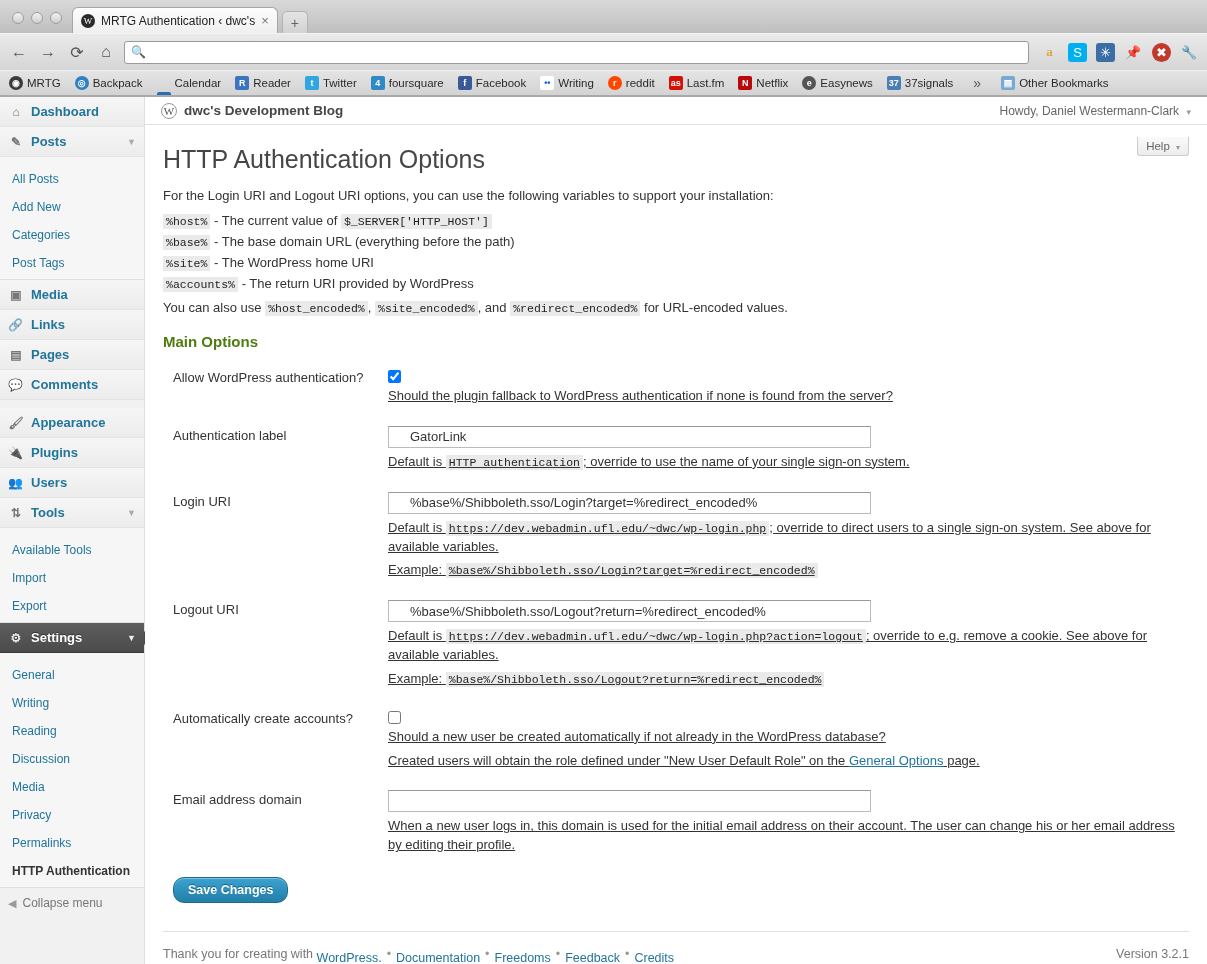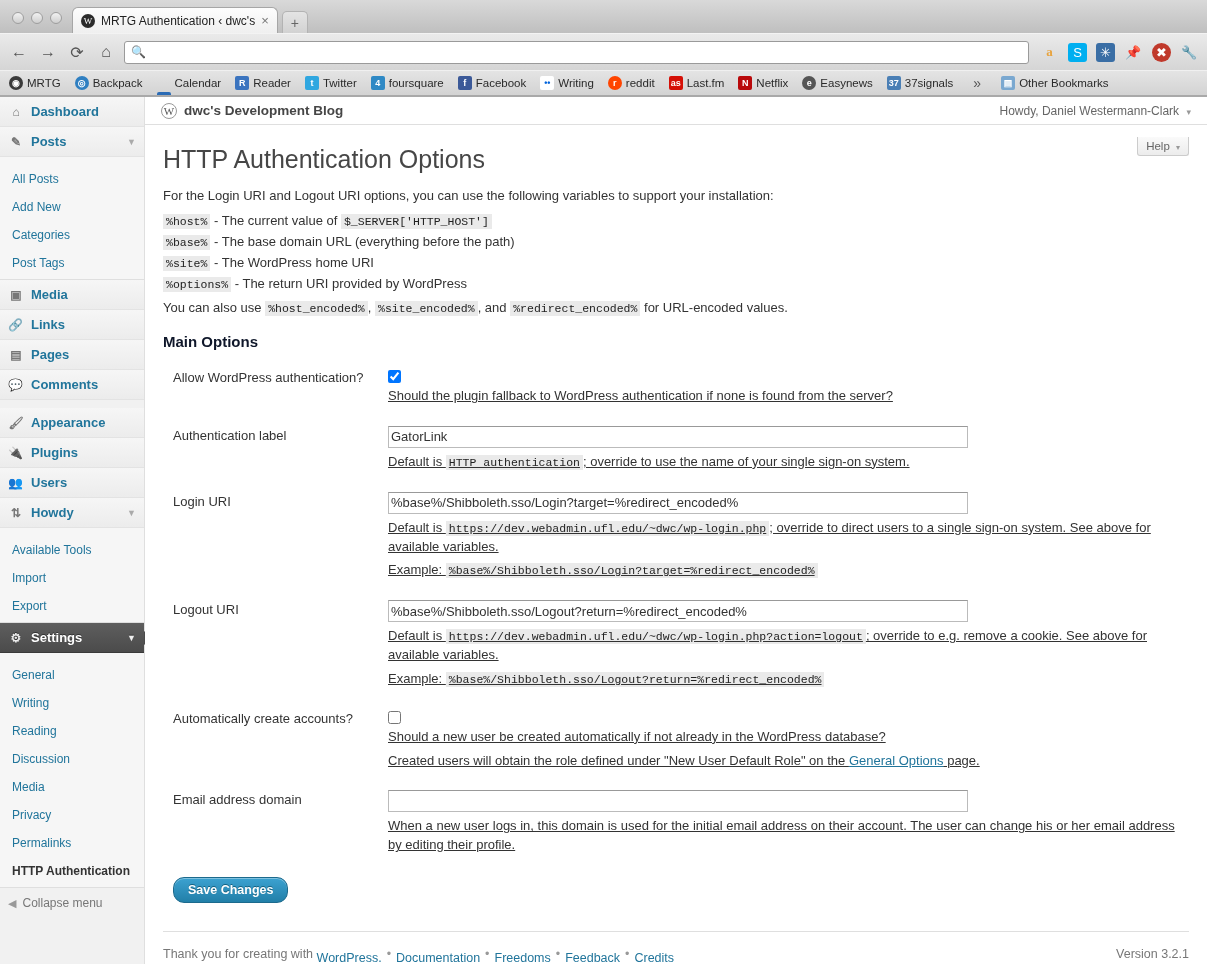--- a/index.html
+++ b/index.html
@@ -202,21 +202,21 @@
   h1.pagetitle {
     font-size: 25px;
     font-weight: normal;
     color: #464646;
     margin: 10px 0 14px 0;
     padding: 0;
     font-family: "Liberation Sans", sans-serif;
   }
   h3.section {
     font-size: 15px;
-    color: #0f172a;
+    color: #4d7c0f;
     margin: 18px 0 8px 0;
   }
   p.intro { margin: 0 0 10px 0; color: #333; font-size: 13px; }
 
   code, .code {
     font-family: "Liberation Mono", monospace;
     font-size: 11.5px;
     background: #eaeaea;
     padding: 1px 3px;
     color: #222;
@@ -237,23 +237,23 @@
   table.form-table td {
     vertical-align: top;
     padding: 10px 10px 10px 0;
     font-size: 13px;
     color: #333;
     text-decoration: underline;
   }
   td .desc { margin: 5px 0 0 0; line-height: 1.45; }
   td .desc.first { margin-top: 4px; }
   input[type=text] {
-    width: 580px;
+    width: 483px;
     height: 22px;
-    padding: 2px 2px;
+    padding: 2px 21px;
     border: 1px solid #bbb;
     border-top-color: #999;
     font-size: 13px;
     font-family: "Liberation Sans", sans-serif;
     color: #333;
     background: #fff;
   }
   input[type=checkbox] {
     width: 13px; height: 13px; margin: 2px 0 0 0;
     vertical-align: top;
@@ -433,21 +433,21 @@
     <div class="menu-top plain">
       <span class="mico">🔌</span>
       <span>Plugins</span>
     </div>
     <div class="menu-top plain">
       <span class="mico">👥</span>
       <span>Users</span>
     </div>
     <div class="menu-top plain">
       <span class="mico">⇅</span>
-      <span>Howdy</span>
+      <span>Tools</span>
       <span class="arrow">▼</span>
     </div>
     <div class="submenu">
       <a href="#">Available Tools</a>
       <a href="#">Import</a>
       <a href="#">Export</a>
     </div>
 
     <div class="menu-top current">
       <span class="mico">⚙</span>
@@ -497,21 +497,21 @@
         <li>
           <code>%host%</code><span> - The current value of </span><code>$_SERVER['HTTP_HOST']</code>
         </li>
         <li>
           <code>%base%</code><span> - The base domain URL (everything before the path)</span>
         </li>
         <li>
           <code>%site%</code><span> - The WordPress home URI</span>
         </li>
         <li>
-          <code>%options%</code><span> - The return URI provided by WordPress</span>
+          <code>%accounts%</code><span> - The return URI provided by WordPress</span>
         </li>
       </ul>
 
       <p class="intro">
         <span>You can also use </span><code>%host_encoded%</code><span>, </span><code>%site_encoded%</code><span>, and </span><code>%redirect_encoded%</code><span> for URL-encoded values.</span>
       </p>
 
       <h3 class="section">Main Options</h3>
 
       <table class="form-table">

